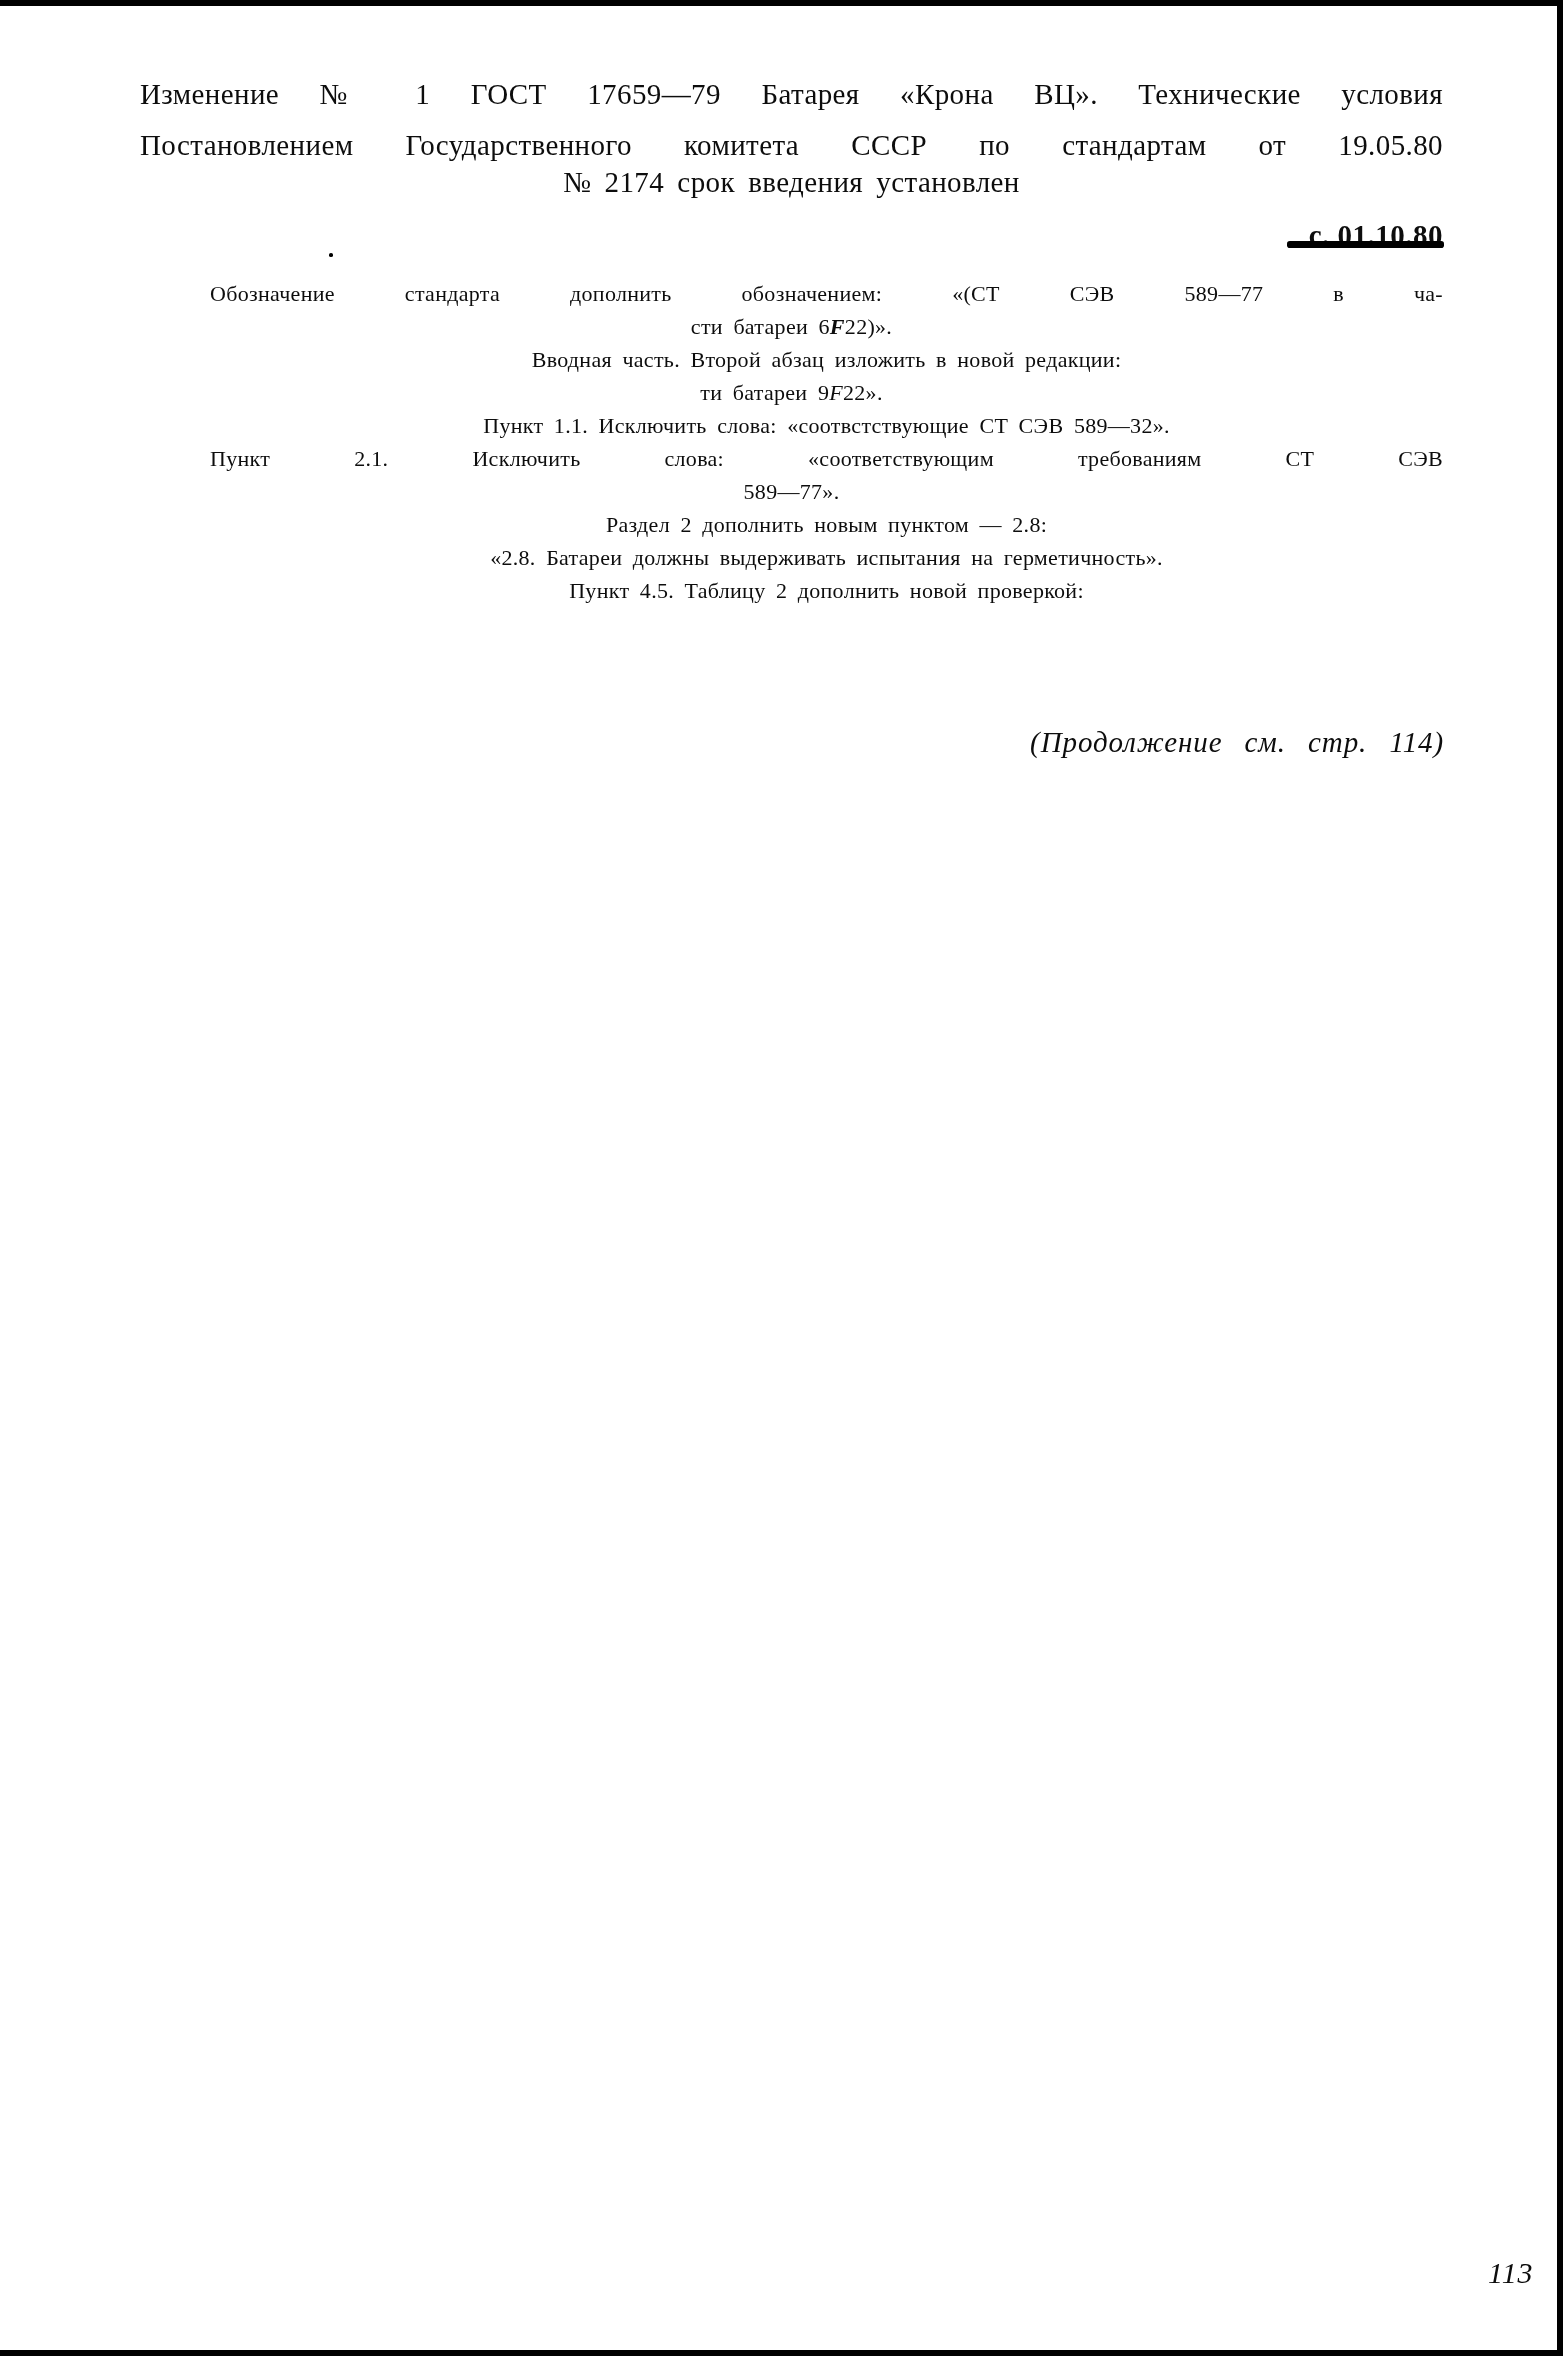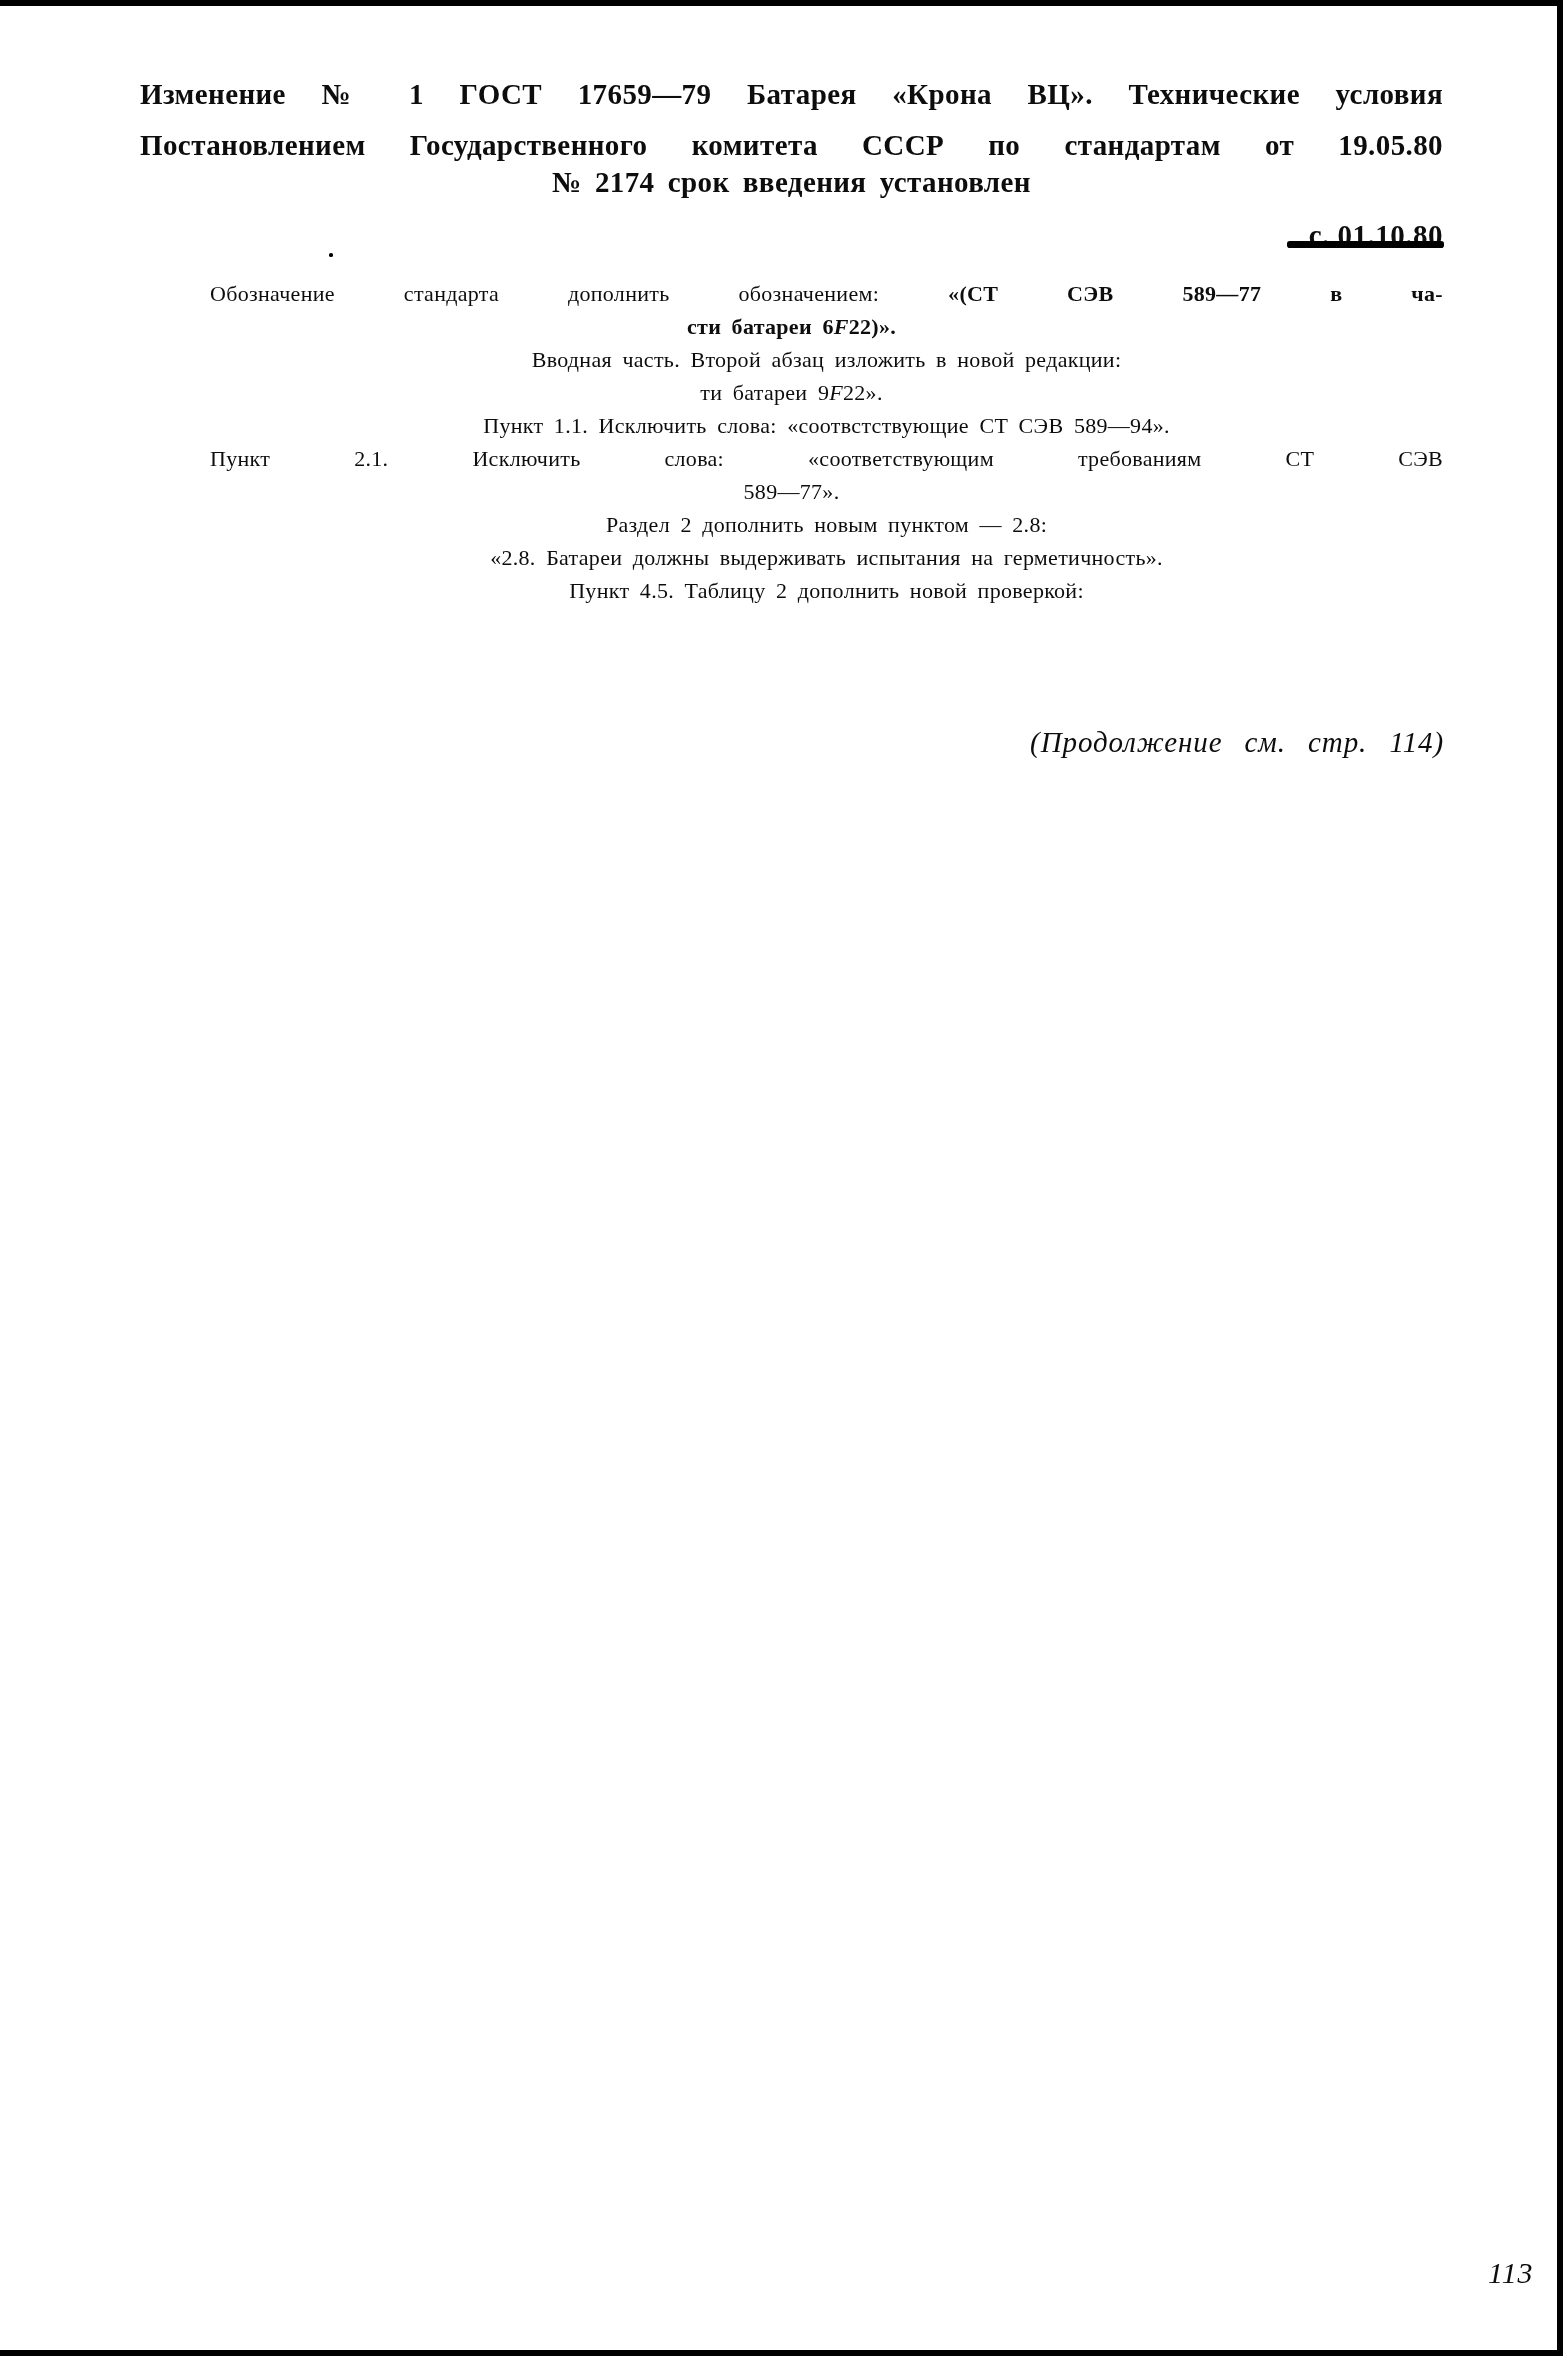--- a/index.html
+++ b/index.html
@@ -38,21 +38,21 @@
   
   .body-block {
     position:absolute; left:140px; top:277px; width:1303px;
     font-size:22px; line-height:33px;
     word-spacing:4.7px; letter-spacing:0.3px;
   }
   .line { text-align:center; }
   .line.justify { text-align:justify; text-align-last:justify; text-justify:inter-word; }
   .line.indent { text-indent:70px; }
   .seg.r  { font-weight:normal; font-style:normal; }
-  .seg.b  { font-weight:bold;   font-style:normal; }
+  .seg.b  { font-weight:normal;   font-style:normal; }
   .seg.i  { font-weight:normal; font-style:italic; }
   .seg.bi { font-weight:bold;   font-style:italic; }
 
   .continuation {
     position:absolute; right:119px; top:692px;
     font-style:italic; font-size:29px; line-height:34px;
     word-spacing:14px; letter-spacing:0.9px;margin-top:33px;
   }
 
   .page-number {
@@ -83,21 +83,21 @@
   <div class="date-line">с. 01.10.80</div>
   <div class="date-underline"></div>
 
   <div class="artifact-dot"></div>
 
   <div class="body-block">
       <div class="line justify indent"><span class="seg r">Обозначение стандарта дополнить обозначением: </span><span class="seg b">«(СТ СЭВ 589—77 в ча-</span></div>
       <div class="line"><span class="seg b">сти батареи 6</span><span class="seg bi">F</span><span class="seg b">22)».</span></div>
       <div class="line indent"><span class="seg r">Вводная часть. Второй абзац изложить в новой редакции:</span></div>
       <div class="line"><span class="seg r">ти батареи 9</span><span class="seg i">F</span><span class="seg r">22».</span></div>
-      <div class="line indent"><span class="seg r">Пункт 1.1. Исключить слова: «соотвстствующие СТ СЭВ 589—94».</span></div>
+      <div class="line indent"><span class="seg r">Пункт 1.1. Исключить слова: «соотвстствующие СТ СЭВ 589—32».</span></div>
       <div class="line justify indent"><span class="seg r">Пункт 2.1. Исключить слова: «соответствующим требованиям СТ СЭВ</span></div>
       <div class="line"><span class="seg r">589—77».</span></div>
       <div class="line indent"><span class="seg r">Раздел 2 дополнить новым пунктом — 2.8:</span></div>
       <div class="line indent"><span class="seg r">«2.8. Батареи должны выдерживать испытания на герметичность».</span></div>
       <div class="line indent"><span class="seg r">Пункт 4.5. Таблицу 2 дополнить новой проверкой:</span></div>
     </div>
 
   <div class="continuation">(Продолжение см. стр. 114)</div>
 
   <div class="page-number">113</div>

